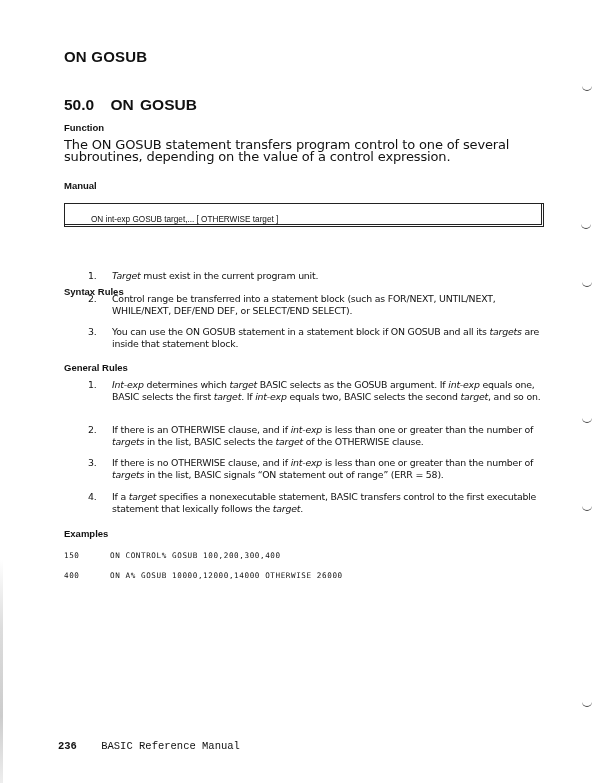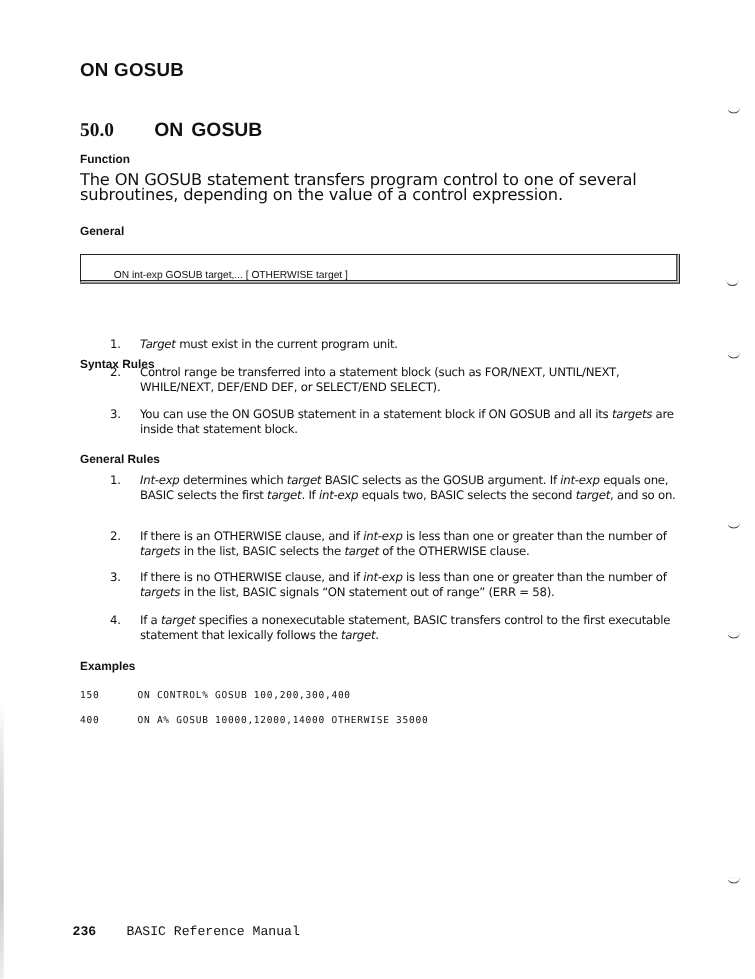--- a/index.html
+++ b/index.html
@@ -1,21 +1,21 @@
 <!DOCTYPE html>
 <html><head>
 <meta charset="utf-8">
 <style>
   html, body { margin: 0; padding: 0; background: #ffffff; }
   body { width: 604px; height: 783px; position: relative; overflow: hidden; color: #111; }
   .page { position: absolute; left: 0; top: 0; width: 604px; height: 783px; padding-left: 40px; }
 
   .running-head { position: absolute; left: 64px; top: 48px; font-family: "Liberation Sans", sans-serif; font-weight: bold; font-size: 15px; letter-spacing: 0.2px; }
   .section-title { position: absolute; left: 64px; top: 96px; font-family: "Liberation Sans", sans-serif; font-weight: bold; font-size: 15.5px; word-spacing: 2px; }
-  .section-title .num { margin-right: 26px; font-family: Liberation Serif, serif; }
+  .section-title .num { margin-right: 10px; }
 
   .subhead { position: absolute; left: 64px; font-family: "Liberation Sans", sans-serif; font-weight: bold; font-size: 9.5px; }
   .para { position: absolute; left: 64px; width: 484px; font-family: "DejaVu Sans", sans-serif; font-size: 13px; line-height: 12px; letter-spacing: -0.15px; }
 
   .format-box { position: absolute; left: 64px; top: 203px; width: 480px; height: 24px; border: 1px solid #222; border-right: 3px double #222; border-bottom: 3px double #222; box-sizing: border-box; }
   .format-text { position: absolute; left: 26px; top: 11px; font-family: "Liberation Sans", sans-serif; font-size: 8.2px; white-space: nowrap; }
 
   .rules { position: absolute; left: 64px; width: 490px; }
   .rule { position: absolute; left: 0; width: 490px; font-family: "DejaVu Sans", sans-serif; font-size: 9.4px; line-height: 12.2px; letter-spacing: -0.2px; }
   .rule .n { position: absolute; left: 24px; top: 0; }
@@ -41,21 +41,21 @@
   <div class="running-head">ON GOSUB</div>
 
   <div class="section-title">
     <span class="num">50.0</span>
     <span>ON GOSUB</span>
   </div>
 
   <div class="subhead" style="top:122px;">Function</div>
   <div class="para" style="top:139px;">The ON GOSUB statement transfers program control to one of several subroutines, depending on the value of a control expression.</div>
 
-  <div class="subhead" style="top:180px;">General</div>
+  <div class="subhead" style="top:180px;">Manual</div>
   <div class="format-box">
     <div class="format-text">ON int-exp GOSUB target,... [ OTHERWISE target ]</div>
   </div>
 
   <div class="subhead" style="top:266px;margin-top:20px;">Syntax Rules</div>
   <div class="rules" style="top:270px;">
     <div class="rule" style="top:0px;">
       <span class="n">1.</span>
       <span class="t"><i>Target</i> must exist in the current program unit.</span>
     </div>
@@ -89,21 +89,21 @@
     </div>
   </div>
 
   <div class="subhead" style="top:528px;">Examples</div>
   <div class="example" style="top:551px;">
     <span class="ln">150</span>
     <span class="code">ON CONTROL% GOSUB 100,200,300,400</span>
   </div>
   <div class="example" style="top:571px;">
     <span class="ln">400</span>
-    <span class="code">ON A% GOSUB 10000,12000,14000 OTHERWISE 35000</span>
+    <span class="code">ON A% GOSUB 10000,12000,14000 OTHERWISE 26000</span>
   </div>
 
   <div class="footer">
     <span class="pg">236</span>
     <span>BASIC Reference Manual</span>
   </div>
 
   <div class="mark" style="left:582px; top:86px;"></div>
   <div class="mark" style="left:581px; top:224px;"></div>
   <div class="mark" style="left:582px; top:282px;"></div>

